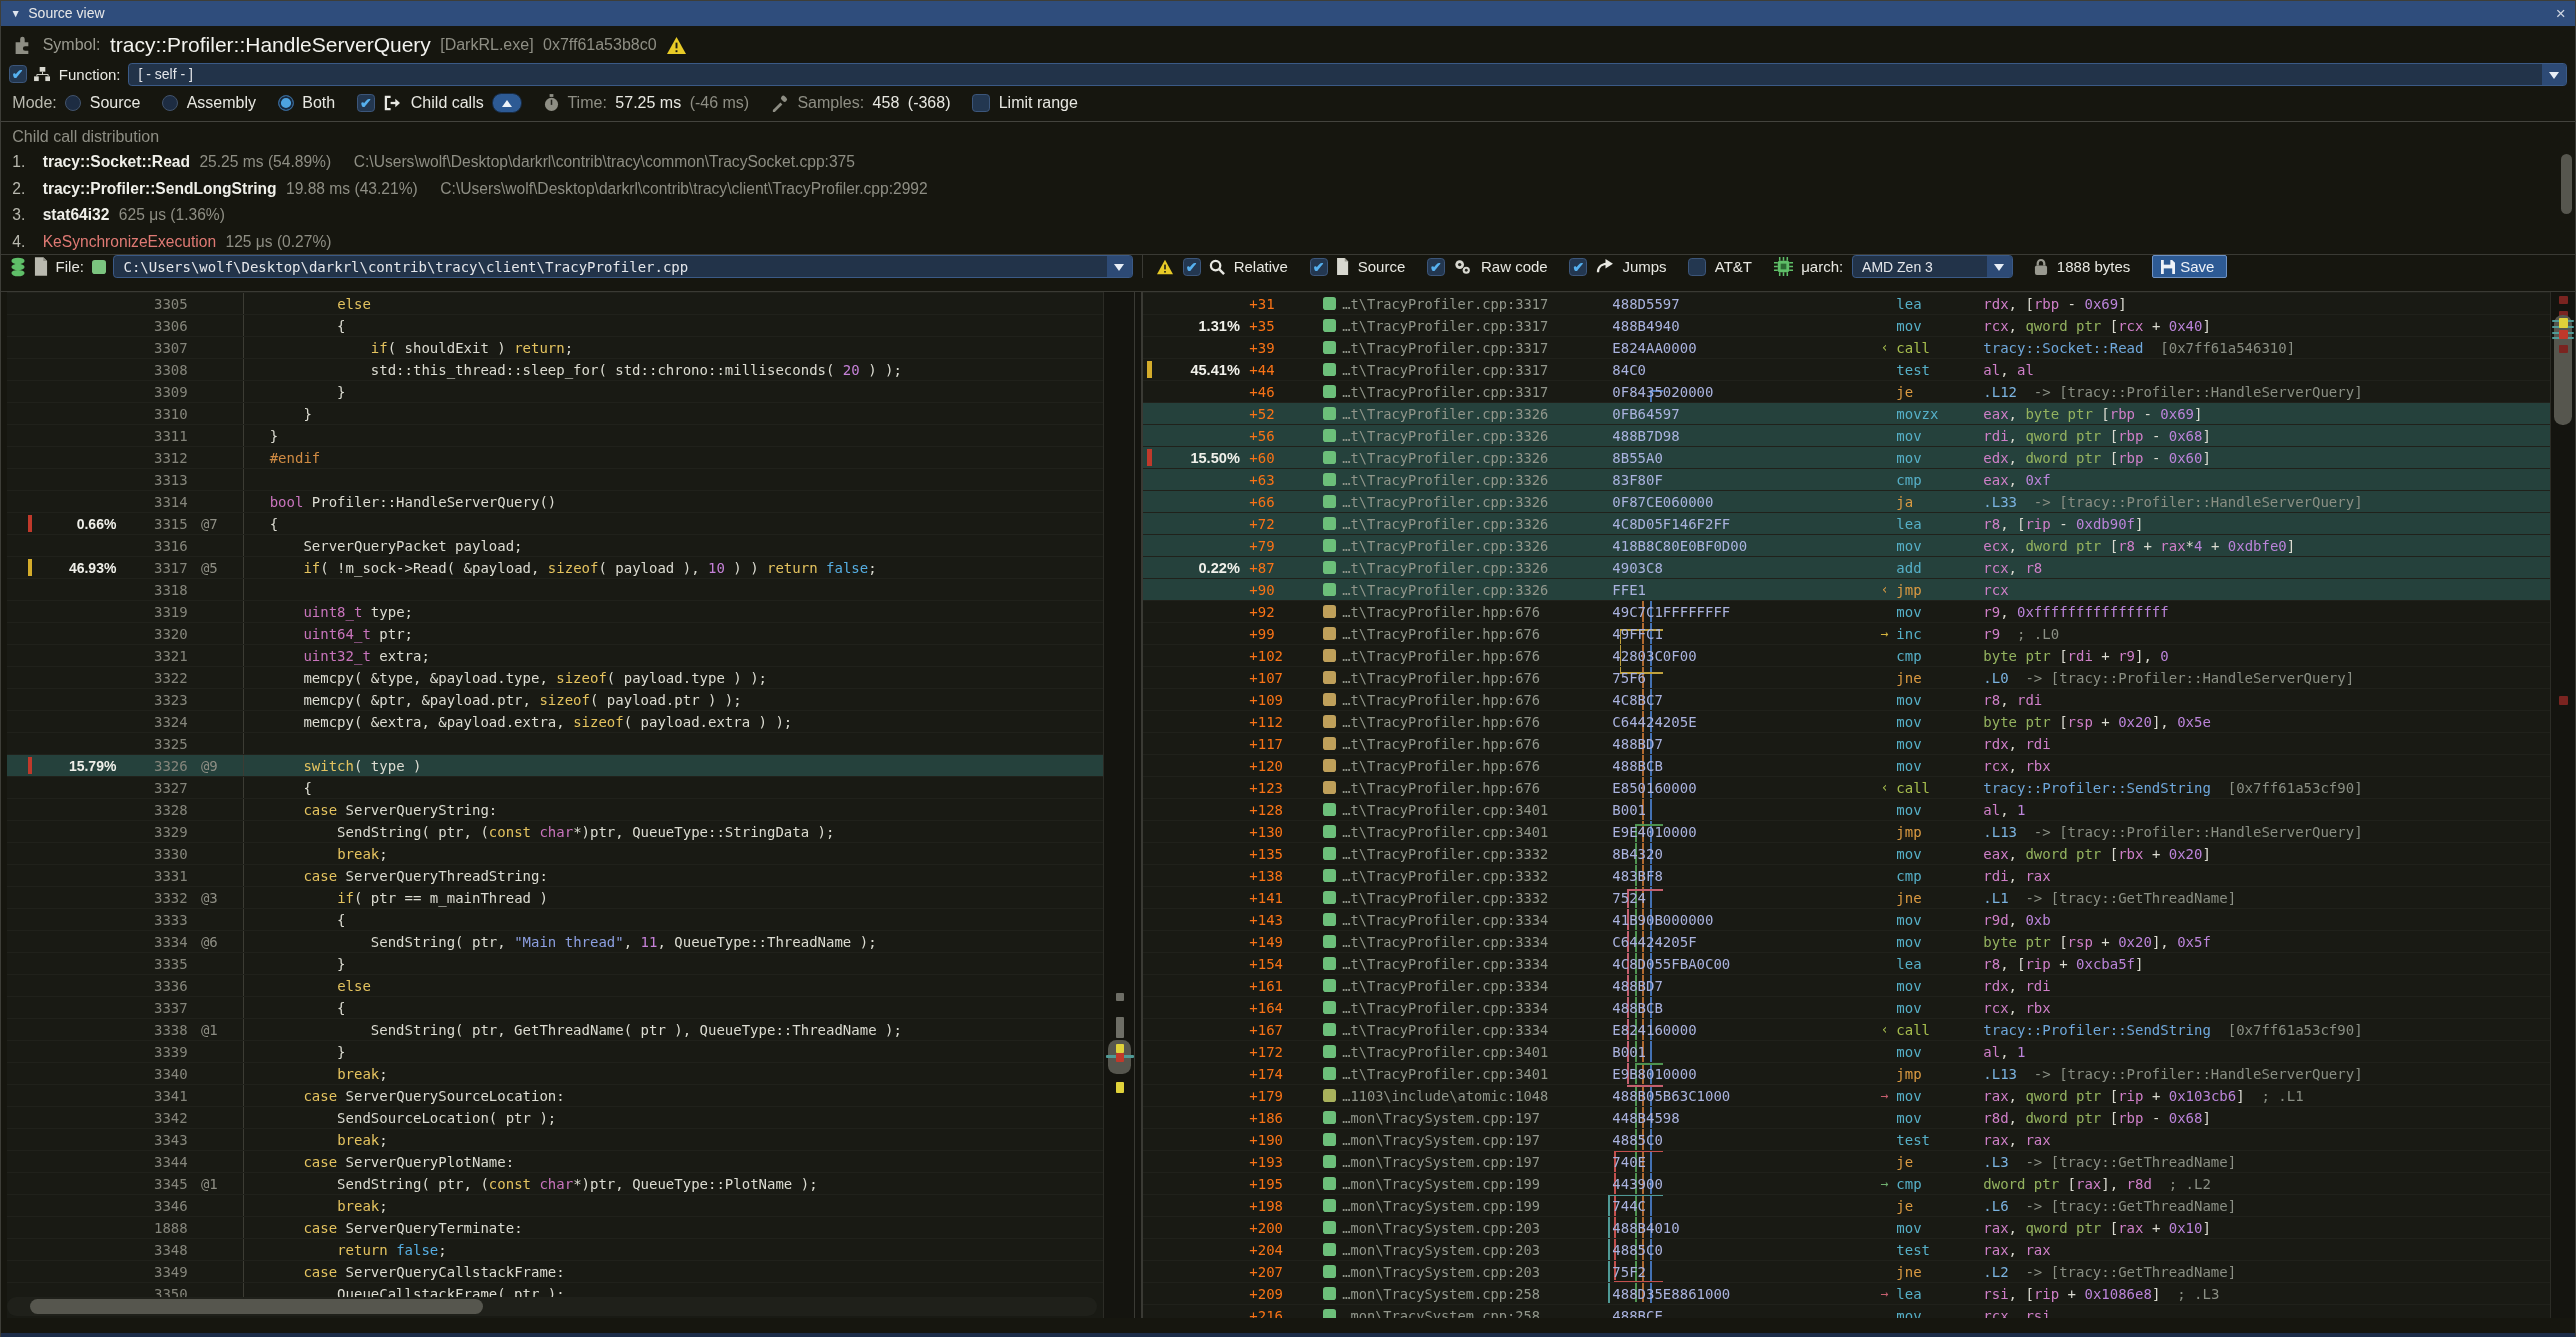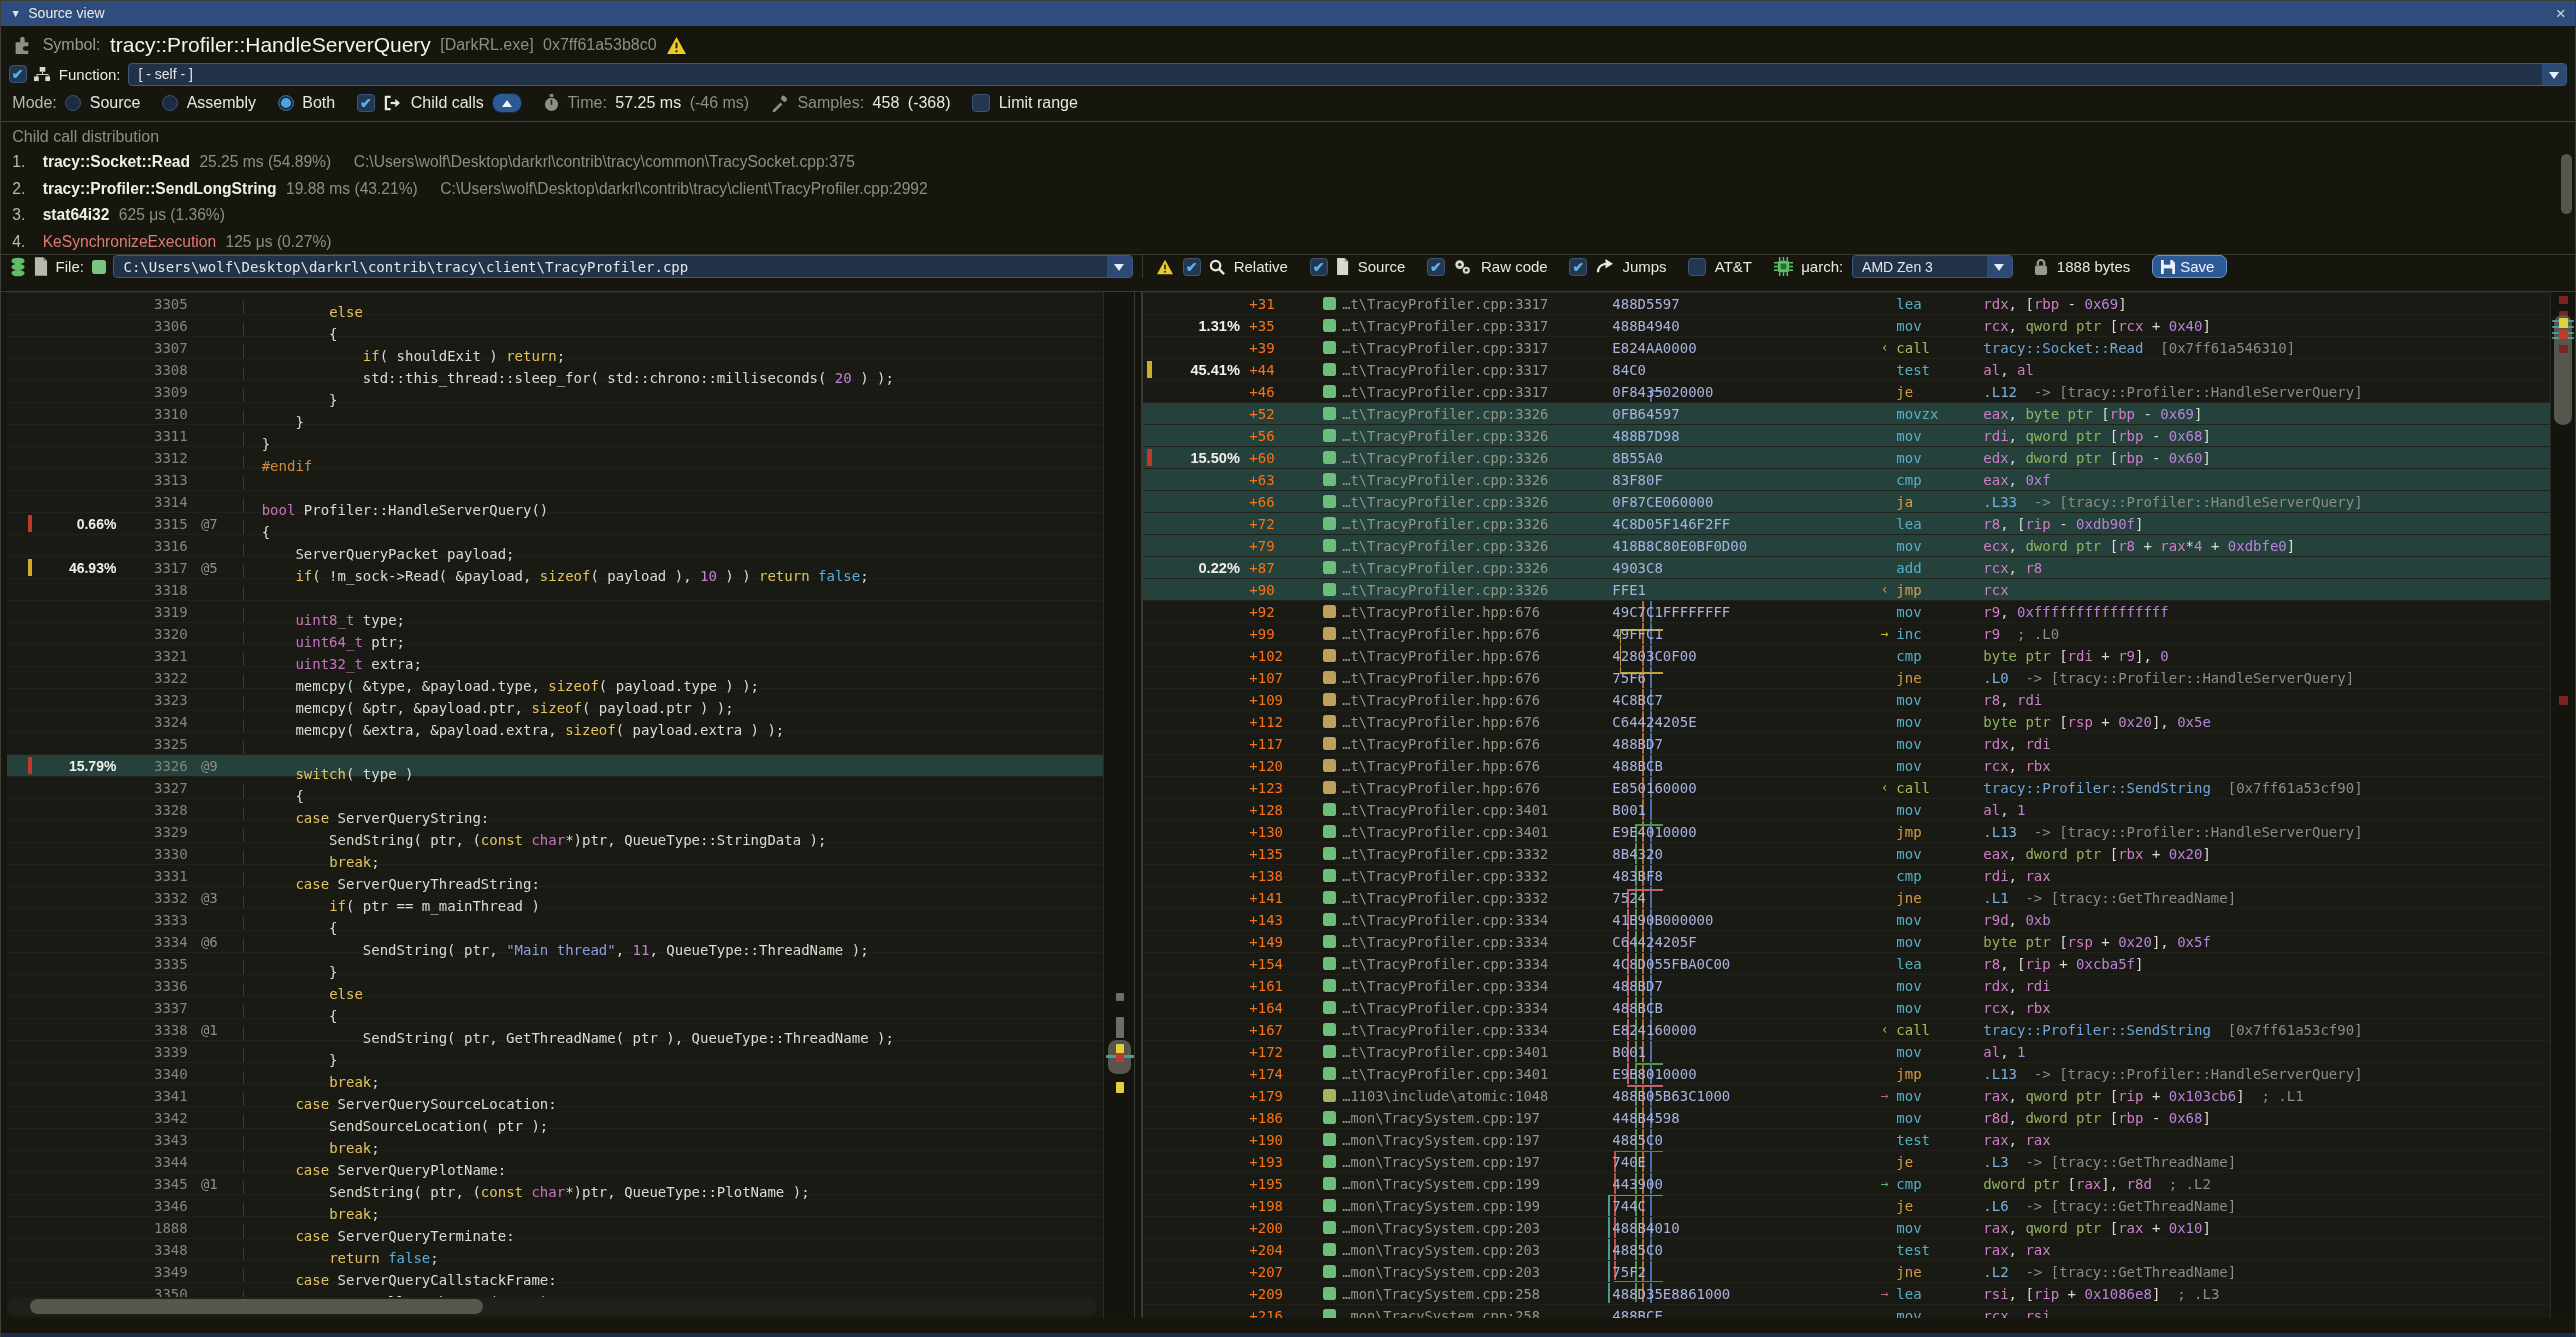--- a/index.html
+++ b/index.html
@@ -46,38 +46,38 @@
   .ccd-time { color:#8e8e84; }
   .ccd-loc { color:#8e8e84; margin-left:13.2px; }
   .ccd-sb { position:absolute; right:2.8px; top:32px; width:11.3px; height:60px; background:#56564e; border-radius:5.7px; }
   
   .toolrow { display:flex; align-items:flex-start; height:38px; border-top:0.9px solid #3a3a34; border-bottom:0.9px solid #3a3a34; }
   .filebar { display:flex; align-items:center; gap:7.6px; padding:0 9.4px; width:1141px; }
   .filebar .lbl { color:#e6e6e0; font-size:15px; }
   .sq { width:14px; height:14px; border-radius:2.8px; display:inline-block; }
   .file-combo { flex:1; }
   .asm-tools { display:flex; align-items:center; gap:8.5px; padding:0 13.2px; border-left:0.9px solid #3a3a34; flex:1; color:#e8e8e2; font-size:15px; }
-  .btn-save { display:flex; gap:5.7px; align-items:center; background:#2d5a94; border:0.9px solid #6f93c4; border-radius:7px; padding:1.9px 11.3px 1.9px 7.6px; color:#eef2f8; font-size:15px; }
+  .btn-save { display:flex; gap:5.7px; align-items:center; background:#2d5a94; border:0.9px solid #6f93c4; border-radius:2px; padding:1.9px 11.3px 1.9px 7.6px; color:#eef2f8; font-size:15px; }
   .ico { display:inline-flex; align-items:center; justify-content:center; }
   
   .content { position:relative; display:flex; height:1026px; }
   .srcpane { width:1096px; margin-left:5.7px; position:relative; overflow:hidden; background:#191a14; }
   .srcscroll { width:32px; position:relative; background:#14140f; border-left:0.9px solid #2c2c26; border-right:0.9px solid #3a3a34; }
   .vdiv { width:7.6px; border-right:0.9px solid #3a3a34; background:#14140f; }
   .asmpane { flex:1; position:relative; overflow:hidden; background:#191a14; border-left:0.9px solid #3a3a34; }
   .asmscroll { width:24.6px; position:relative; background:#14140f; border-left:0.9px solid #2c2c26; }
   
   .srow { display:flex; height:22px; line-height:22px; font-family:"DejaVu Sans Mono", monospace; font-size:14px; border-top:0.9px solid #20211b; white-space:pre; }
   .srow.hl { background:#25413c; }
   .s-pct { width:121px; text-align:right; color:#f0f0ea; font-family:"Liberation Sans",sans-serif; font-size:14px; font-weight:bold; position:relative; padding-right:11.3px; }
   .s-bar { position:absolute; left:21px; top:1.9px; bottom:1.9px; width:4.7px; }
   .bar-r { background:#c0392b; } .bar-y { background:#d4ac2b; }
   .s-num { width:60px; text-align:right; color:#85857b; }
   .s-mark { width:55px; text-align:left; padding-left:13.2px; color:#8e8e84; }
-  .s-code { border-left:0.9px solid #3c3c34; padding-left:18px; color:#dcdcd2;margin-top:8px; }
+  .s-code { border-left:0.9px solid #3c3c34; padding-left:26px; color:#dcdcd2; }
   .c-kw { color:#e4c35f; } .c-ty { color:#c874bc; } .c-num { color:#c581d8; }
   .c-str { color:#8c9fe0; } .c-pre { color:#d08b43; } .c-bool { color:#56aee2; }
   
   .arow { display:flex; height:22px; line-height:22px; font-family:"DejaVu Sans Mono", monospace; font-size:14px; border-top:0.9px solid #20211b; white-space:pre; position:relative; }
   .arow.hl { background:#25413c; }
   .a-pct { width:106px; text-align:right; color:#f0f0ea; font-family:"Liberation Sans",sans-serif; font-size:14.6px; font-weight:bold; position:relative; padding-right:9.4px; }
   .a-bar { position:absolute; left:3.8px; top:1.9px; bottom:1.9px; width:4.7px; }
   .a-off { width:59px; text-align:left; color:#f97316; }
   .a-loc { width:304px; padding-left:15px; color:#91968b; font-size:13.7px; display:flex; align-items:center; gap:6.6px; }
   .a-loc .sq { width:12.3px; height:12.3px; }

